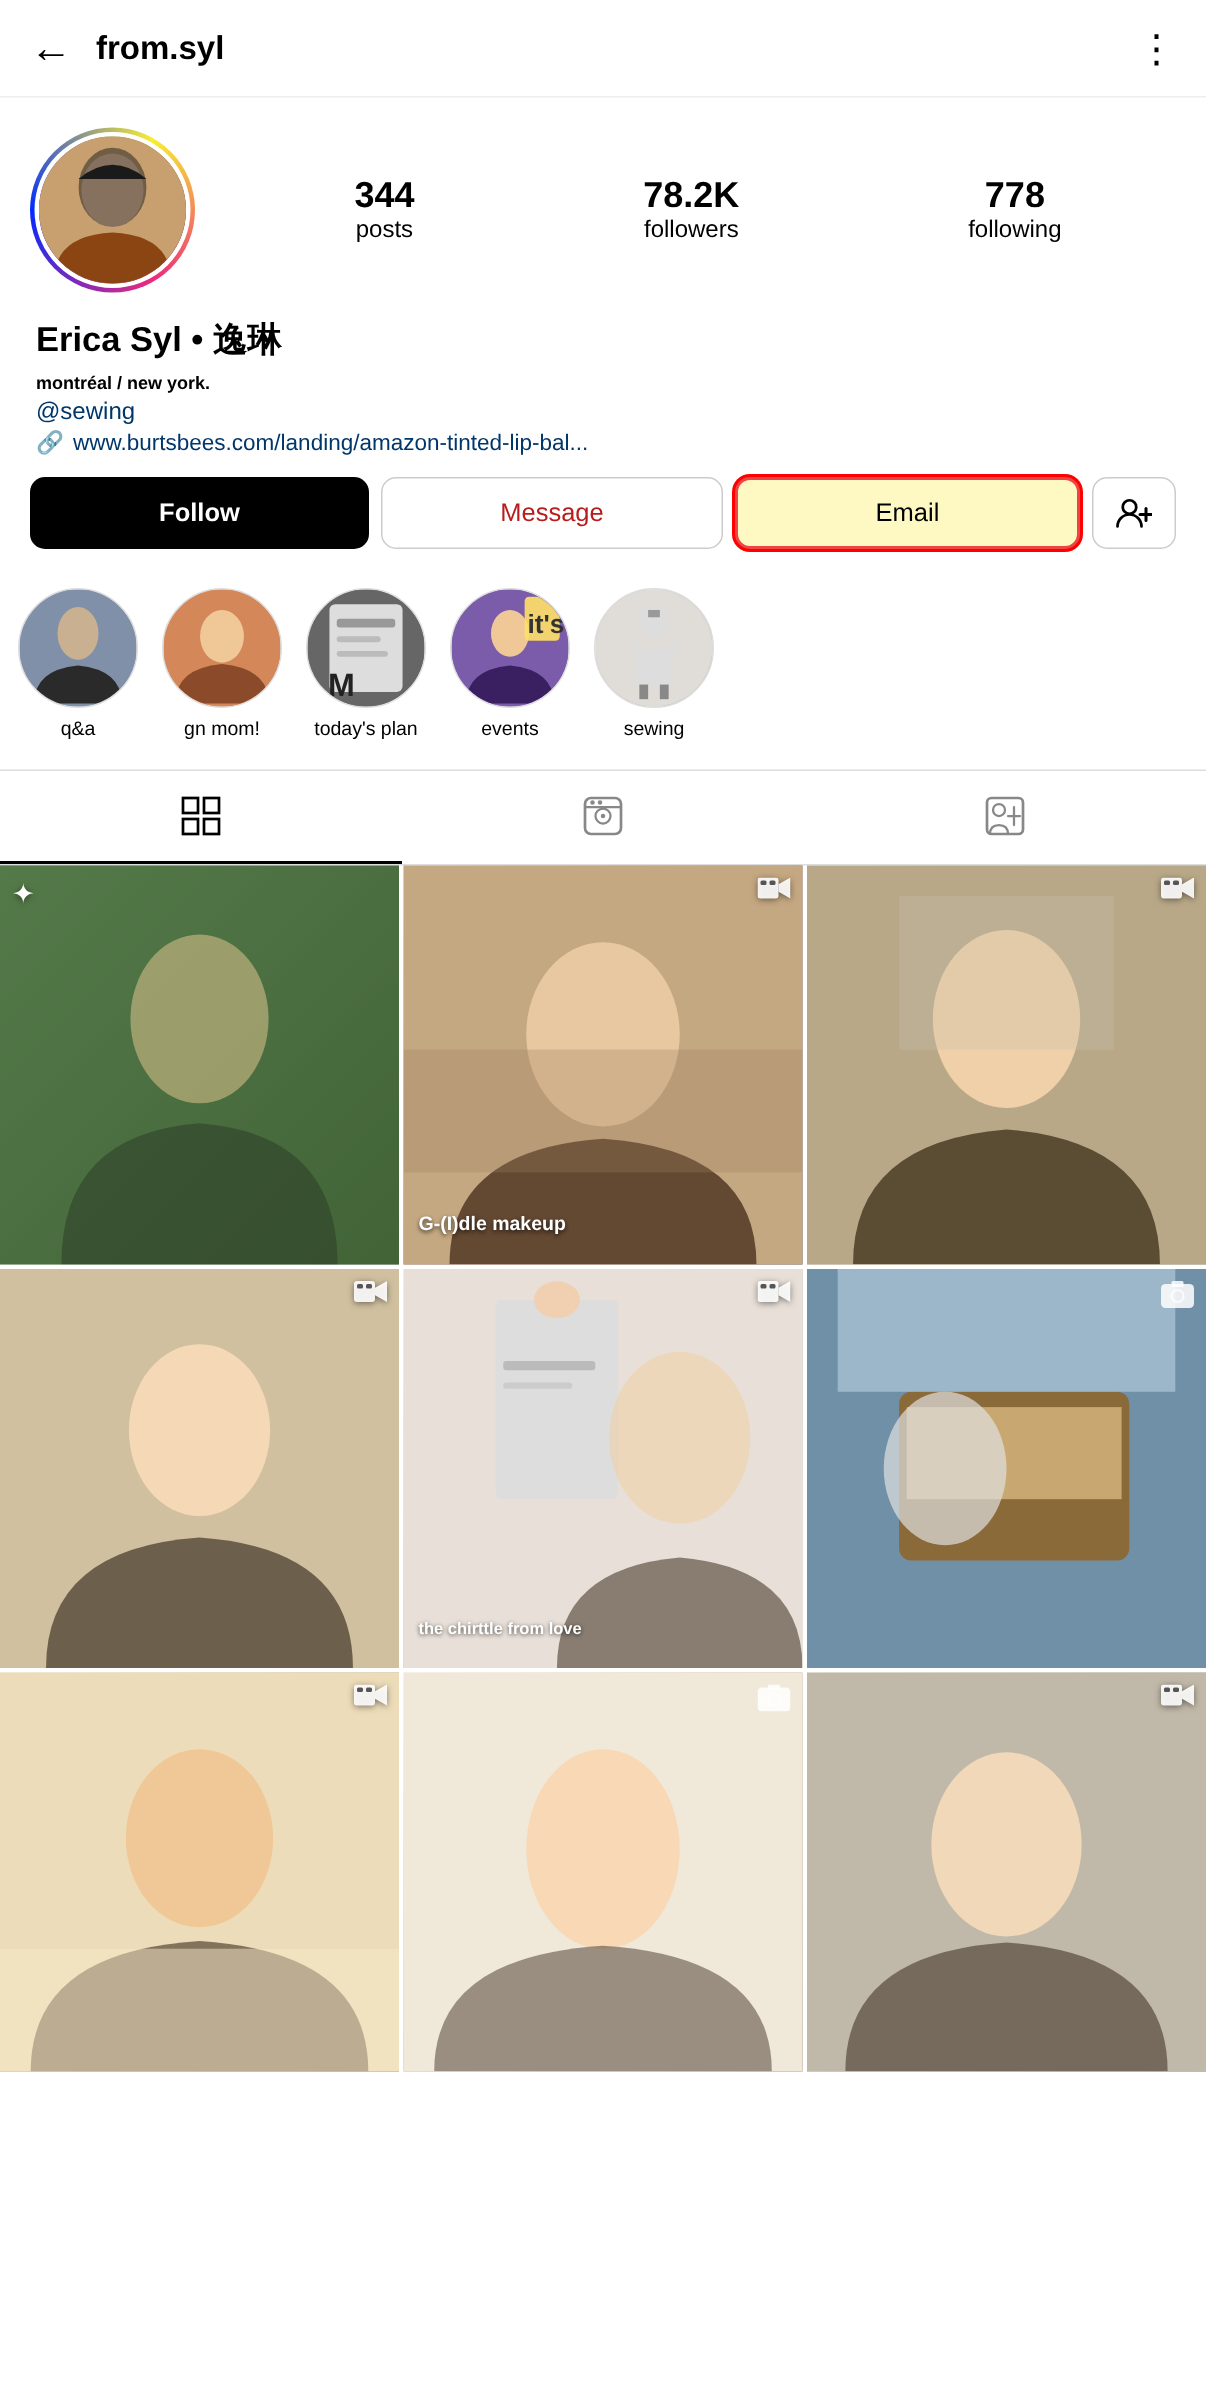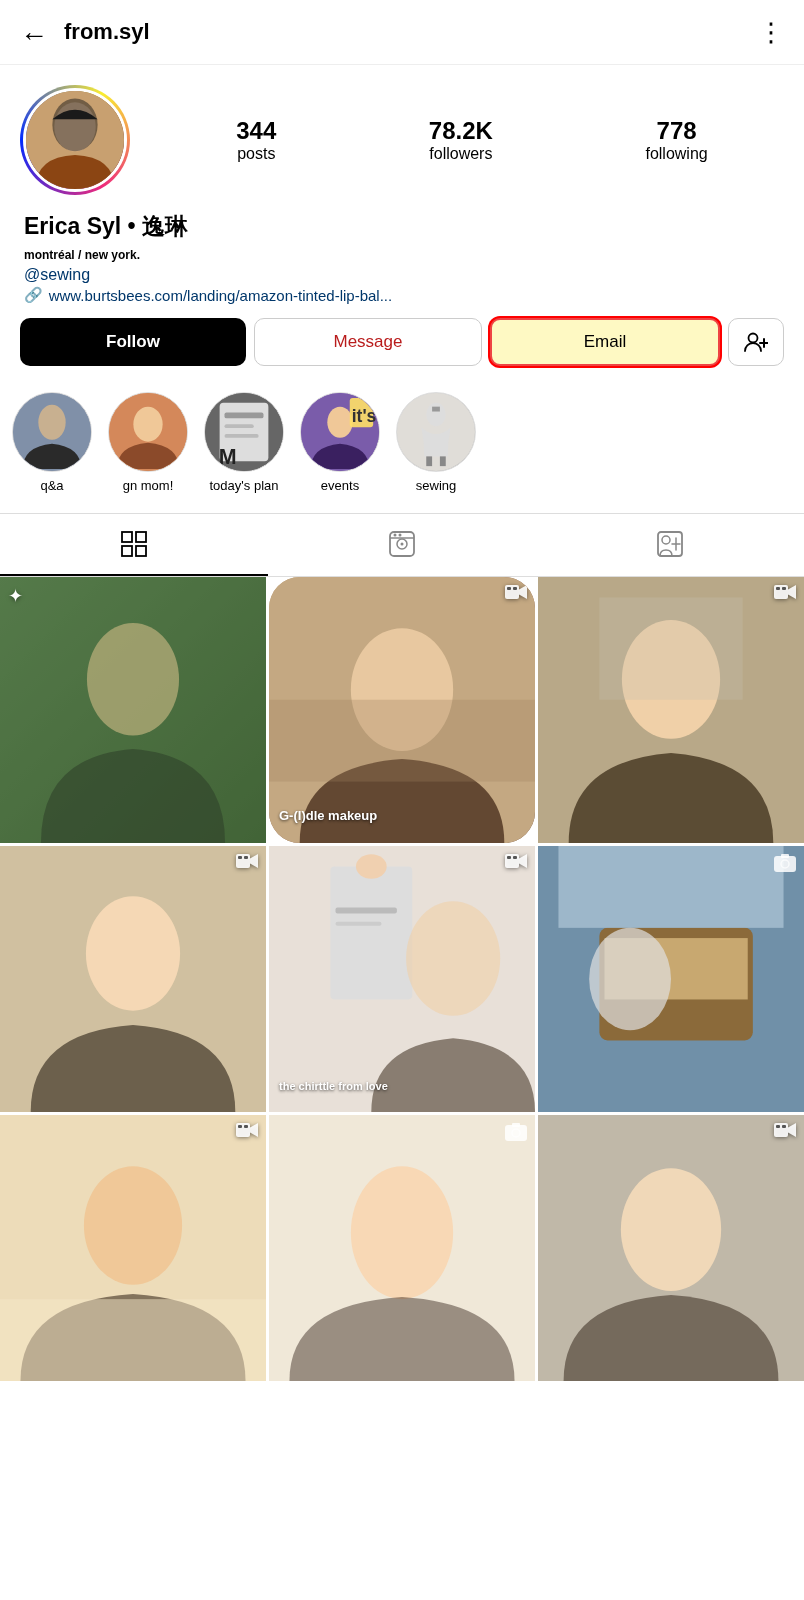--- a/index.html
+++ b/index.html
@@ -242,21 +242,21 @@
     .grid-item {
       position: relative;
       aspect-ratio: 1;
       overflow: hidden;
       background: #ddd;
       cursor: pointer;
     }
 
     
     .g1 { background: linear-gradient(135deg, #4a6741 0%, #7a9a6a 40%, #3d5c38 100%); }
-    .g2 { background: linear-gradient(135deg, #c4a882 0%, #8a5c4a 60%, #6b4a3a 100%); border-radius: 31px; }
+    .g2 { background: linear-gradient(135deg, #c4a882 0%, #8a5c4a 60%, #6b4a3a 100%); }
     .g3 { background: linear-gradient(135deg, #c8b090 0%, #a89070 60%, #888060 100%); }
     .g4 { background: linear-gradient(135deg, #c8b898 0%, #a09078 60%, #807058 100%); }
     .g5 { background: linear-gradient(135deg, #e8e0d8 0%, #c0b8a8 50%, #d0c8b8 100%); }
     .g6 { background: linear-gradient(135deg, #b0c0c8 0%, #8090a0 50%, #607080 100%); }
     .g7 { background: linear-gradient(135deg, #e8d8b8 0%, #c0a880 50%, #a08860 100%); }
     .g8 { background: linear-gradient(135deg, #f0e8d8 0%, #c8b898 50%, #a09070 100%); }
     .g9 { background: linear-gradient(135deg, #c8c0b0 0%, #a0988a 50%, #807870 100%); }
 
     .video-icon-overlay {
       position: absolute;

